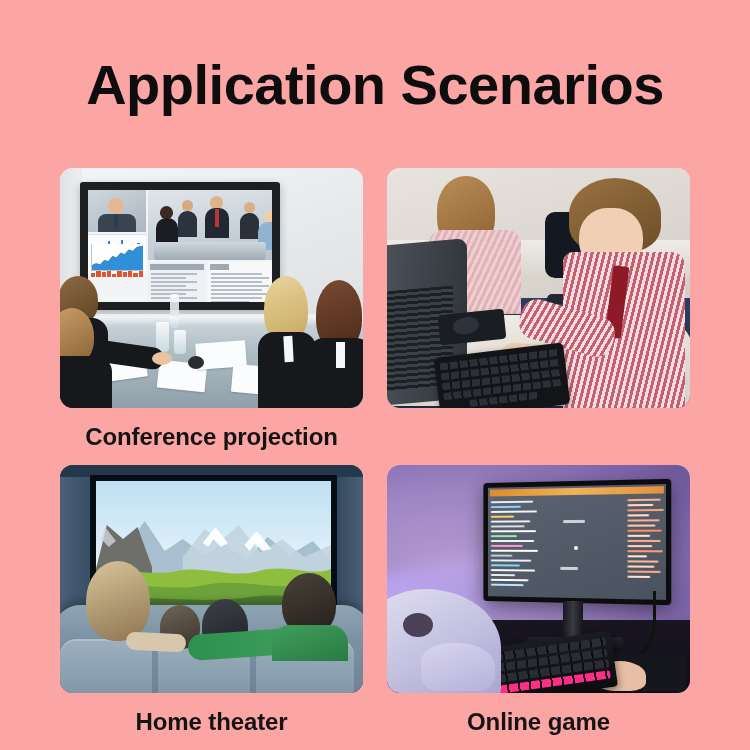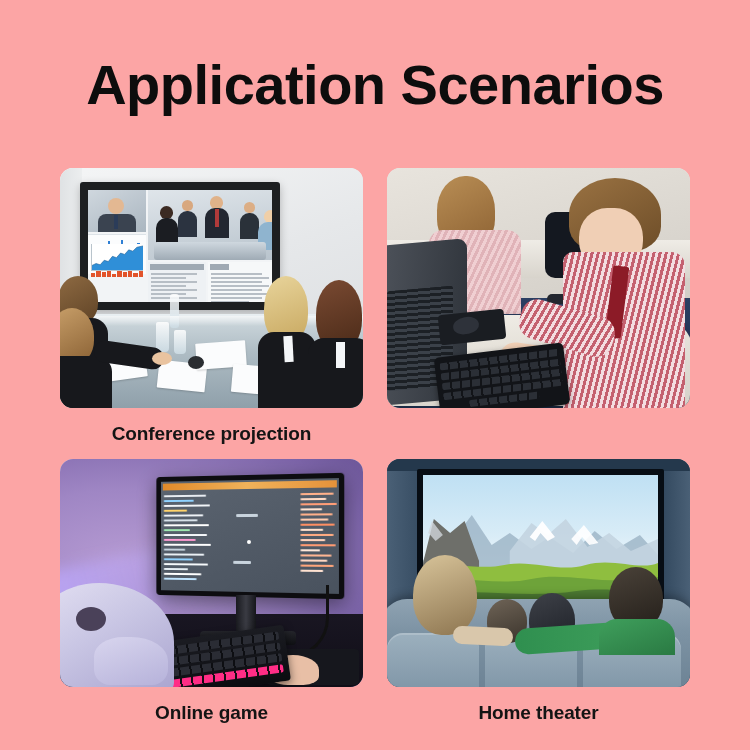--- a/index.html
+++ b/index.html
@@ -48,21 +48,21 @@
     width: 303px;
     height: 240px;
     border-radius: 13px;
     overflow: hidden;
     position: relative;
     background: #e9e9e9;
   }
   .row2 .card { height: 228px; }
   .caption {
     text-align: center;
-    font-size: 19px;
+    font-size: 24px;
     font-weight: bold;
     color: #141414;
     margin-top: 15px;
     margin-bottom: 14px;
     letter-spacing: -0.1px;
   }
   .scene { position: absolute; inset: 0; }
 
   
   .conf-bg {
@@ -426,20 +426,68 @@
           </div>
         </div>
       </div>
     </div>
 
     <div class="row row2">
 
       <div class="cell">
         <div class="card">
           <div class="scene">
+            <div class="ht-bg"></div>
+            <div class="ht-wallL"></div>
+            <div class="ht-wallR"></div>
+            <div class="ht-top"></div>
+
+            <div class="ht-screen-frame">
+              <div class="ht-screen">
+                <svg viewBox="0 0 260 140" preserveAspectRatio="none">
+
+                  <polygon points="0,86 18,52 34,64 54,40 76,70 96,58 120,74 140,62 166,78 190,56 214,74 240,60 260,80 260,140 0,140" fill="#9fb6c8" opacity="0.85"></polygon>
+                  <polygon points="96,76 120,48 138,60 158,44 182,72 206,58 230,76 260,64 260,140 96,140" fill="#c3d4e0" opacity="0.9"></polygon>
+                  <polygon points="118,62 132,46 146,62 138,66 130,58 124,66" fill="#ffffff" opacity="0.95"></polygon>
+                  <polygon points="164,64 178,50 194,68 184,70 176,62 170,70" fill="#ffffff" opacity="0.9"></polygon>
+
+                  <polygon points="0,88 12,44 30,58 46,46 62,86 62,140 0,140" fill="#6e6f6a"></polygon>
+                  <polygon points="0,74 10,46 22,60 14,66 6,58" fill="#cfd5da" opacity="0.8"></polygon>
+
+                  <path d="M0,96 C30,84 60,96 90,90 C120,84 150,98 180,90 C210,82 240,96 260,88 L260,140 L0,140 Z" fill="#8fbe3f"></path>
+                  <path d="M0,108 C40,98 80,112 120,104 C160,96 200,112 260,102 L260,140 L0,140 Z" fill="#6ea33a"></path>
+                  <path d="M0,120 C50,112 110,124 170,116 C210,111 240,120 260,116 L260,140 L0,140 Z" fill="#4e7c33"></path>
+                </svg>
+              </div>
+            </div>
+
+            <div class="couch">
+              <div class="cush" style="left:6px;width:92px;"></div>
+              <div class="cush" style="left:104px;width:92px;"></div>
+              <div class="cush" style="left:202px;width:98px;"></div>
+            </div>
+
+            <div class="head-s" style="left:26px;top:96px;width:64px;height:80px;background:linear-gradient(160deg,#d8c49a,#8d7550);"></div>
+            <div class="head-s" style="left:100px;top:140px;width:40px;height:44px;background:linear-gradient(160deg,#6f6457,#3a332b);"></div>
+            <div class="head-s" style="left:142px;top:134px;width:46px;height:54px;background:linear-gradient(160deg,#3e4148,#1c1f26);"></div>
+            <div class="head-s" style="left:222px;top:108px;width:54px;height:62px;background:linear-gradient(160deg,#4a4239,#241f1a);"></div>
+            <div style="position:absolute;left:128px;top:166px;width:120px;height:26px;border-radius:14px;
+                        background:linear-gradient(90deg,#2f8f4f,#3f9f5c);transform:rotate(-4deg);"></div>
+            <div style="position:absolute;left:212px;top:160px;width:76px;height:36px;border-radius:18px 18px 0 0;
+                        background:linear-gradient(160deg,#3f9f5c,#2a7a43);"></div>
+            <div style="position:absolute;left:66px;top:168px;width:60px;height:18px;border-radius:10px;
+                        background:#d9c7ab;transform:rotate(3deg);"></div>
+          </div>
+        </div>
+        <div class="caption">Home theater</div>
+      </div>
+
+      <div class="cell">
+        <div class="card">
+          <div class="scene">
             <div class="gm-bg"></div>
             <div class="gm-glow"></div>
             <div class="gm-desk"></div>
 
             <div class="gm-mon-frame">
               <div class="gm-screen">
                 <div class="gm-topbar"></div>
                 <div class="gm-left">
                   <div class="gl" style="width:86%;background:#e9edf2"></div>
                   <div class="gl" style="width:62%;background:#8fd2ff"></div>
@@ -498,64 +546,16 @@
               <div class="kr krL" style="top:39px;"></div>
             </div>
 
             <div class="gm-hoodie"></div>
             <div class="gm-sleeve"></div>
             <div class="gm-patch"></div>
           </div>
         </div>
         <div class="caption">Online game</div>
       </div>
-
-      <div class="cell">
-        <div class="card">
-          <div class="scene">
-            <div class="ht-bg"></div>
-            <div class="ht-wallL"></div>
-            <div class="ht-wallR"></div>
-            <div class="ht-top"></div>
-
-            <div class="ht-screen-frame">
-              <div class="ht-screen">
-                <svg viewBox="0 0 260 140" preserveAspectRatio="none">
-
-                  <polygon points="0,86 18,52 34,64 54,40 76,70 96,58 120,74 140,62 166,78 190,56 214,74 240,60 260,80 260,140 0,140" fill="#9fb6c8" opacity="0.85"></polygon>
-                  <polygon points="96,76 120,48 138,60 158,44 182,72 206,58 230,76 260,64 260,140 96,140" fill="#c3d4e0" opacity="0.9"></polygon>
-                  <polygon points="118,62 132,46 146,62 138,66 130,58 124,66" fill="#ffffff" opacity="0.95"></polygon>
-                  <polygon points="164,64 178,50 194,68 184,70 176,62 170,70" fill="#ffffff" opacity="0.9"></polygon>
-
-                  <polygon points="0,88 12,44 30,58 46,46 62,86 62,140 0,140" fill="#6e6f6a"></polygon>
-                  <polygon points="0,74 10,46 22,60 14,66 6,58" fill="#cfd5da" opacity="0.8"></polygon>
-
-                  <path d="M0,96 C30,84 60,96 90,90 C120,84 150,98 180,90 C210,82 240,96 260,88 L260,140 L0,140 Z" fill="#8fbe3f"></path>
-                  <path d="M0,108 C40,98 80,112 120,104 C160,96 200,112 260,102 L260,140 L0,140 Z" fill="#6ea33a"></path>
-                  <path d="M0,120 C50,112 110,124 170,116 C210,111 240,120 260,116 L260,140 L0,140 Z" fill="#4e7c33"></path>
-                </svg>
-              </div>
-            </div>
-
-            <div class="couch">
-              <div class="cush" style="left:6px;width:92px;"></div>
-              <div class="cush" style="left:104px;width:92px;"></div>
-              <div class="cush" style="left:202px;width:98px;"></div>
-            </div>
-
-            <div class="head-s" style="left:26px;top:96px;width:64px;height:80px;background:linear-gradient(160deg,#d8c49a,#8d7550);"></div>
-            <div class="head-s" style="left:100px;top:140px;width:40px;height:44px;background:linear-gradient(160deg,#6f6457,#3a332b);"></div>
-            <div class="head-s" style="left:142px;top:134px;width:46px;height:54px;background:linear-gradient(160deg,#3e4148,#1c1f26);"></div>
-            <div class="head-s" style="left:222px;top:108px;width:54px;height:62px;background:linear-gradient(160deg,#4a4239,#241f1a);"></div>
-            <div style="position:absolute;left:128px;top:166px;width:120px;height:26px;border-radius:14px;
-                        background:linear-gradient(90deg,#2f8f4f,#3f9f5c);transform:rotate(-4deg);"></div>
-            <div style="position:absolute;left:212px;top:160px;width:76px;height:36px;border-radius:18px 18px 0 0;
-                        background:linear-gradient(160deg,#3f9f5c,#2a7a43);"></div>
-            <div style="position:absolute;left:66px;top:168px;width:60px;height:18px;border-radius:10px;
-                        background:#d9c7ab;transform:rotate(3deg);"></div>
-          </div>
-        </div>
-        <div class="caption">Home theater</div>
-      </div>
     </div>
 
   </div>
 </div>
 
 </body></html>

